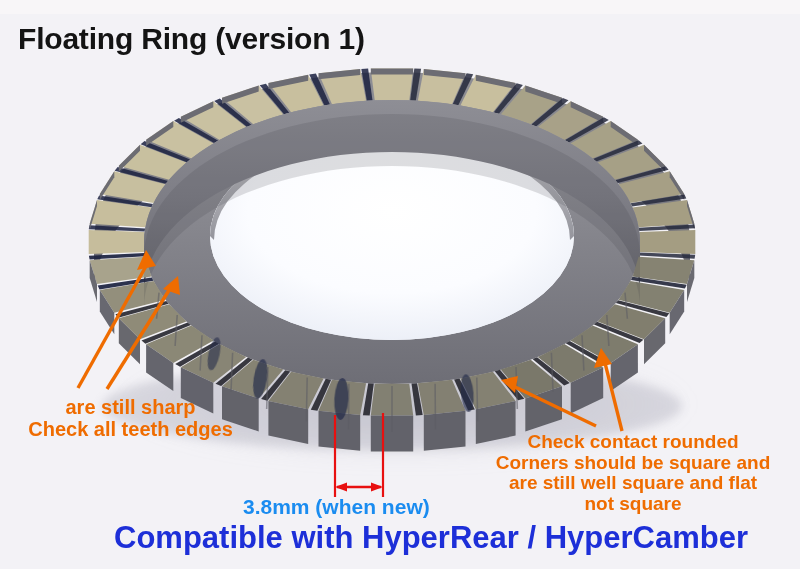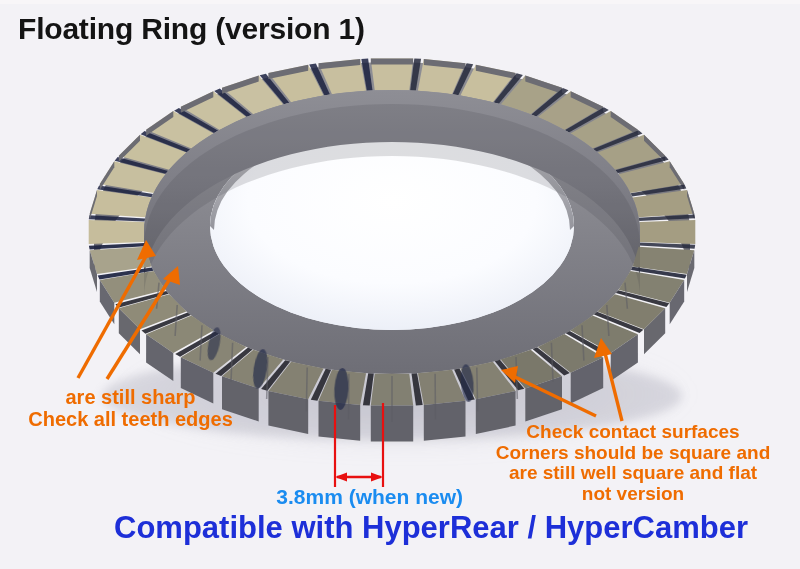--- a/index.html
+++ b/index.html
@@ -3,21 +3,21 @@
 <meta charset="utf-8">
 <title>Floating Ring (version 1)</title>
 <style>
   html,body{margin:0;padding:0;}
   body{
     width:800px;height:569px;overflow:hidden;
     font-family:"Liberation Sans",sans-serif;
     background:#f8f6f8;
     position:relative;
   }
-  #stage{position:absolute;left:0;top:4px;width:800px;height:550px;}
+  #stage{position:absolute;left:0;top:14px;width:800px;height:550px;}
 
   
   .photo-bg{
     position:absolute;left:0;top:0;width:800px;height:569px;
     background:
       radial-gradient(ellipse 260px 150px at 390px 215px, #ffffff 0%, #fbfcff 55%, #f3f2f6 100%),
       linear-gradient(160deg,#fbfafc 0%,#f7f5f8 40%,#f4f2f6 70%,#f8f7f9 100%);
   }
   .bluehaze{
     position:absolute;left:250px;top:120px;width:330px;height:190px;
@@ -39,21 +39,21 @@
     letter-spacing:-.2px;white-space:nowrap;
   }
   .ann{
     position:absolute;color:#ef6c00;font-weight:bold;
     line-height:1.08;white-space:nowrap;
   }
   .ann-left{left:8px;top:383px;font-size:20px;text-align:center;width:245px;}
   .ann-right{left:470px;top:418px;font-size:19px;text-align:center;width:326px;}
   .dim-label{
     position:absolute;left:243px;top:481px;width:220px;
-    font-size:21px;font-weight:bold;color:#1a8cf0;white-space:nowrap;text-align:right;
+    font-size:21px;font-weight:bold;color:#1a8cf0;white-space:nowrap;
   }
   .banner{
     position:absolute;left:0px;top:506px;width:800px;text-align:center;
     font-size:31px;font-weight:bold;color:#1d2fd8;white-space:nowrap;padding-left:31px;
   }
 </style>
 </head>
 <body>
 
 <div id="stage">
@@ -331,23 +331,23 @@
   </svg>
 
   <div class="title">Floating Ring (version 1)</div>
 
   <div class="ann ann-left">
     <div>are still sharp</div>
     <div>Check all teeth edges</div>
   </div>
 
   <div class="ann ann-right">
-    <div>Check contact surfaces</div>
+    <div>Check contact rounded</div>
     <div>Corners should be square and</div>
     <div>are still well square and flat</div>
-    <div>not version</div>
+    <div>not square</div>
   </div>
 
   <div class="dim-label">3.8mm (when new)</div>
 
   <div class="banner">Compatible with HyperRear / HyperCamber</div>
 
 </div>
 
 </body></html>

